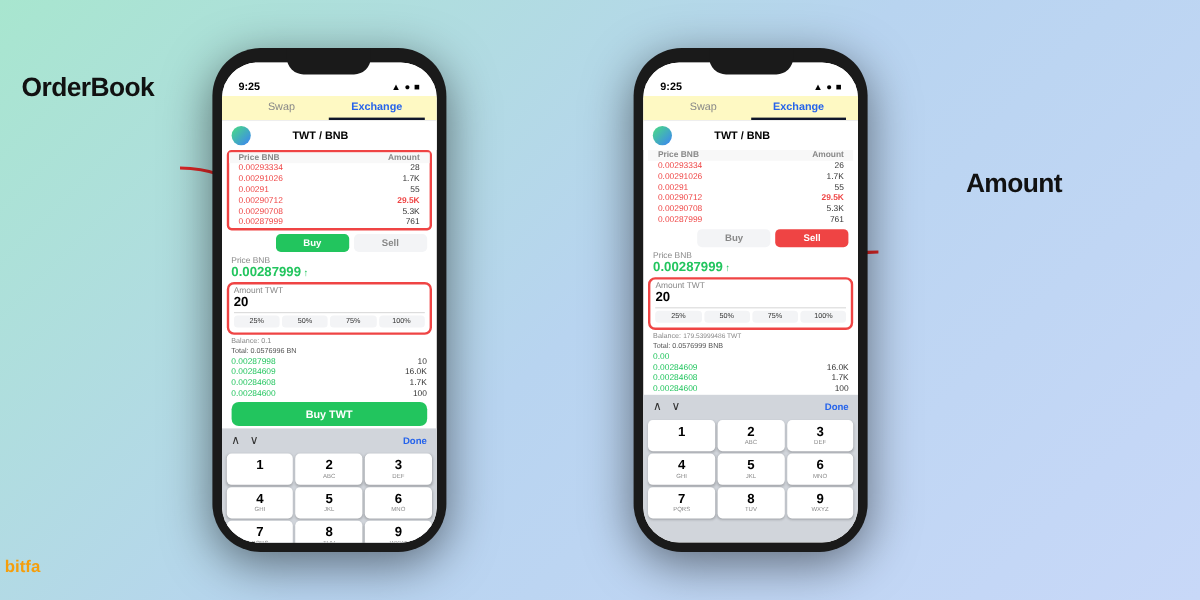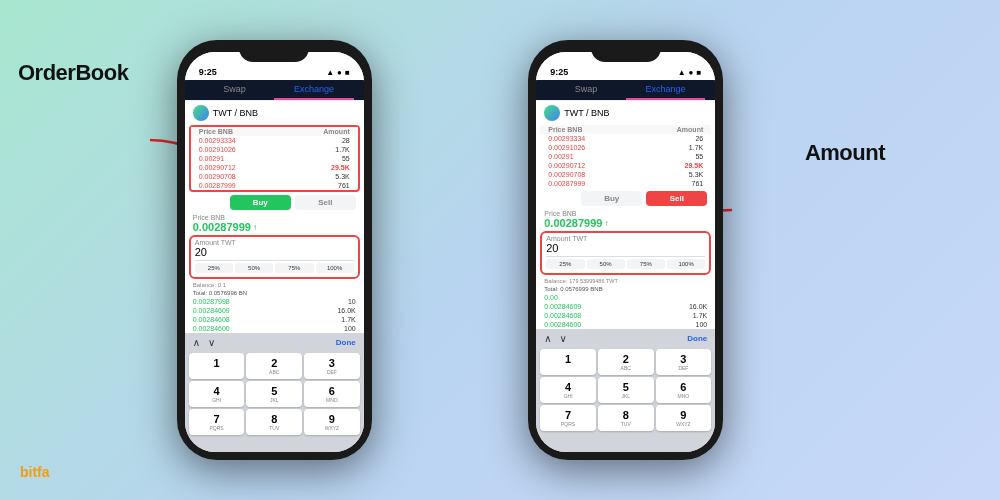--- a/index.html
+++ b/index.html
@@ -116,36 +116,36 @@
       align-items: center;
       font-size: 8px;
     }
 
     
     .tabs {
       display: flex;
       border-bottom: 1px solid #eee;
       padding: 4px 10px 0 10px;
       flex-shrink: 0;
-      background: #0f172a;
+      background: #fef9c3;
     }
 
     .tab {
       flex: 1;
       text-align: center;
       font-size: 9px;
       padding-bottom: 4px;
       color: #888;
       cursor: pointer;
     }
 
     .tab.active {
       color: #2563eb;
-      border-bottom: 2px solid #ec4899;
-      font-weight: 400;
+      border-bottom: 2px solid #0f172a;
+      font-weight: 700;
     }
 
     
     .exchange-header {
       display: flex;
       align-items: center;
       padding: 4px 8px;
       gap: 4px;
       background: #fff;
       flex-shrink: 0;
@@ -154,23 +154,24 @@
     .token-icon {
       width: 16px;
       height: 16px;
       background: linear-gradient(135deg, #4ade80, #3b82f6);
       border-radius: 50%;
       flex-shrink: 0;
     }
 
     .token-pair {
       font-size: 9px;
-      font-weight: 400;
+      font-weight: 700;
       color: #000;
       flex: 1;
+      margin-left: 31px;
     }
 
     
     .ob-header {
       display: flex;
       justify-content: space-between;
       padding: 1px 8px;
       background: #f8f8f8;
     }
 
@@ -282,21 +283,21 @@
 
     .amount-input-row {
       display: flex;
       align-items: center;
       border-bottom: 1px solid #ddd;
       padding-bottom: 2px;
     }
 
     .amount-input {
       font-size: 12px;
-      font-weight: 400;
+      font-weight: 700;
       color: #000;
       flex: 1;
       border: none;
       outline: none;
       background: transparent;
       width: 100%;
     }
 
     .percent-row {
       display: flex;
@@ -414,21 +415,21 @@
     .key-alpha {
       font-size: 5px;
       color: #888;
       display: block;
     }
 
     
     .bitfa-logo {
       position: absolute;
       bottom: 20px;
-      left: 20px;
+      left: 4px;
       font-size: 14px;
       font-weight: 900;
       color: #f59e0b;
     }
 
     .bitfa-dot {
       color: #f59e0b;
     }
 
     
@@ -572,20 +573,21 @@
         <div class="ob-row">
           <span class="price-green">0.00284608</span>
           <span class="amount">1.7K</span>
         </div>
         <div class="ob-row">
           <span class="price-green">0.00284600</span>
           <span class="amount">100</span>
         </div>
       </div>
 
+      <div class="action-btn-buy">Buy TWT</div>
 
       <div class="keyboard">
         <div style="display:flex; justify-content:space-between; align-items:center; padding: 0 4px 2px 4px;">
           <div class="chevron-row">
             <span class="chevron">∧</span>
             <span class="chevron">∨</span>
           </div>
           <span class="done-btn">Done</span>
         </div>
         <div class="key-rows">

